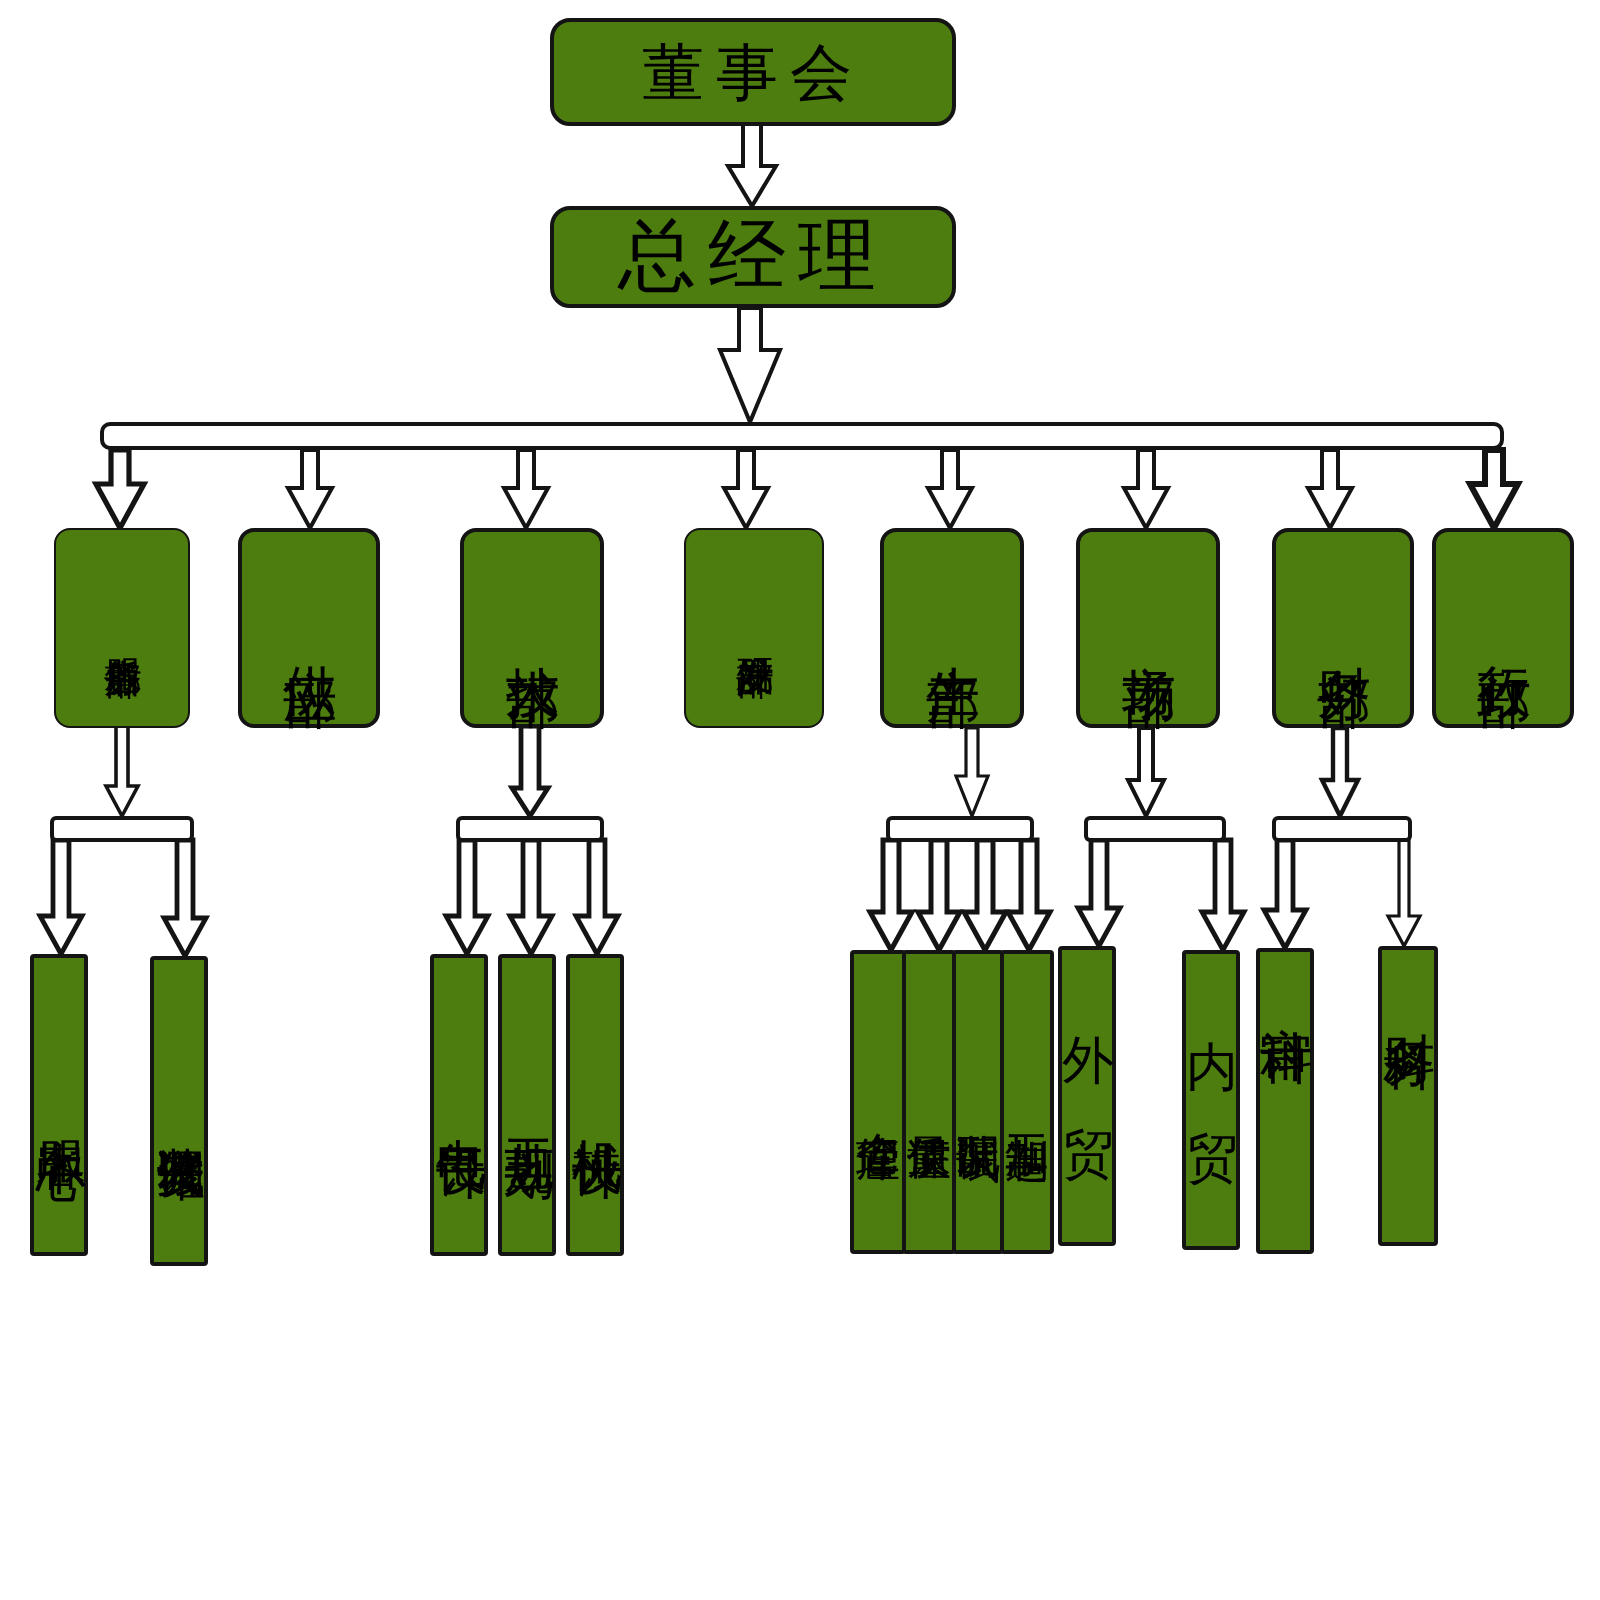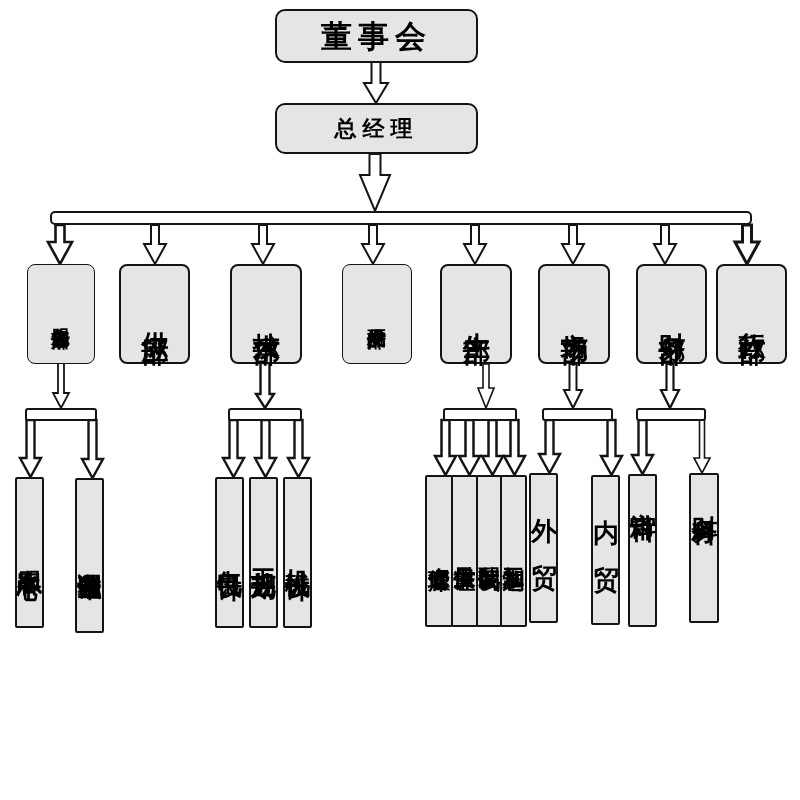--- a/index.html
+++ b/index.html
@@ -2,24 +2,23 @@
 <html><head>
 <meta charset="utf-8">
 <title>Org Chart</title>
 <style>
   html,body{margin:0;padding:0;background:#ffffff;}
   .stage{
     position:relative;width:800px;height:800px;background:#ffffff;overflow:hidden;
     font-family:"Liberation Serif","DejaVu Serif",serif;color:#000;
   }
   .node{
-    position:absolute;box-sizing:border-box;background:#e5e5e5;
+    position:absolute;box-sizing:border-box;background:#4d7c0f;
     border:2px solid #141414;display:flex;align-items:center;justify-content:center;
     z-index:2;
-    font-weight:bold;
   }
   .round{border-radius:10px;}
   .dept{border-radius:8px;}
   .sub{border-radius:2px;}
   .bar{
     position:absolute;box-sizing:border-box;background:#fff;
     border:2px solid #141414;border-radius:4px;z-index:2;
   }
   .htext{line-height:1;white-space:nowrap;}
   .vtext{writing-mode:vertical-rl;text-orientation:upright;line-height:1;}
@@ -115,21 +114,21 @@
       <svg width="22" height="59" style="left:691px;top:417px">
         <polygon points="8.5,3 13.5,3 13.5,41 19,41 11,56 3,41 8.5,41" fill="#ffffff" stroke="#141414" stroke-width="1.6" stroke-linejoin="miter"></polygon>
       </svg>
     </div>
 
   <div class="node round" style="left:275px;top:9px;width:203px;height:54px;">
     <span class="htext" style="font-size:31px;letter-spacing:6px;">董事会</span>
   </div>
 
   <div class="node round" style="left:275px;top:103px;width:203px;height:51px;">
-    <span class="htext" style="font-size:22px;letter-spacing:6px;">总经理</span>
+    <span class="htext" style="font-size:39px;letter-spacing:6px;">总经理</span>
   </div>
 
   <div class="bar" style="left:50px;top:211px;width:702px;height:14px;border-radius:5px;"></div>
 
   <div class="node dept" style="left:27px;top:264px;width:68px;height:100px;border-width:1.5px;">
     <span class="vtext" style="font-size:19px;letter-spacing:0px;">售后服务部</span>
   </div>
   <div class="node dept" style="left:119px;top:264px;width:71px;height:100px;">
     <span class="vtext" style="font-size:27px;letter-spacing:2px;">供应部</span>
   </div>

